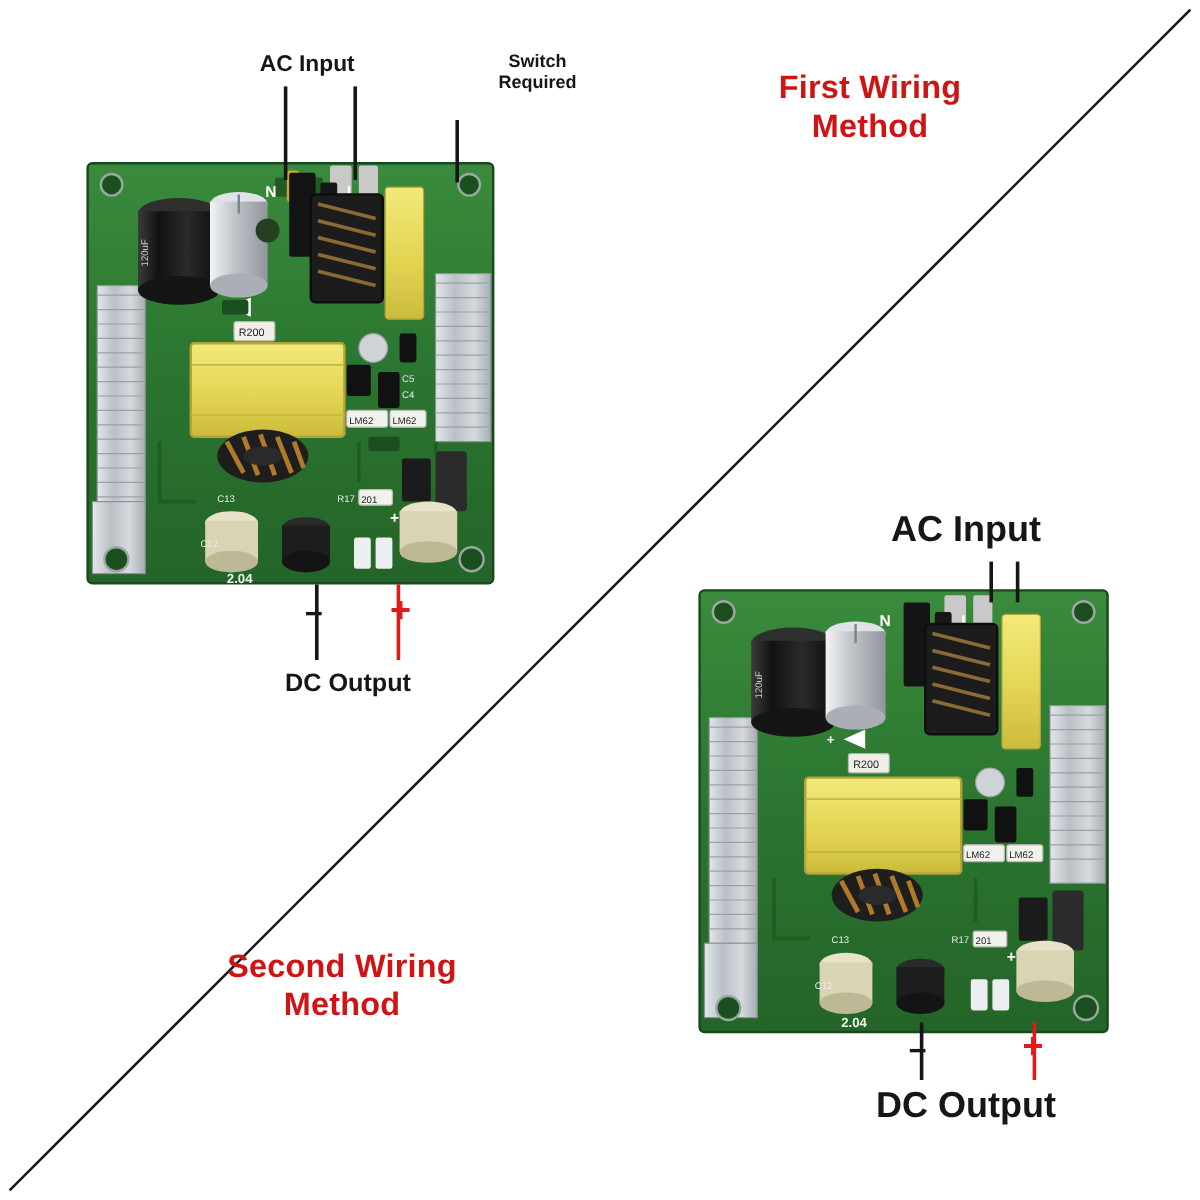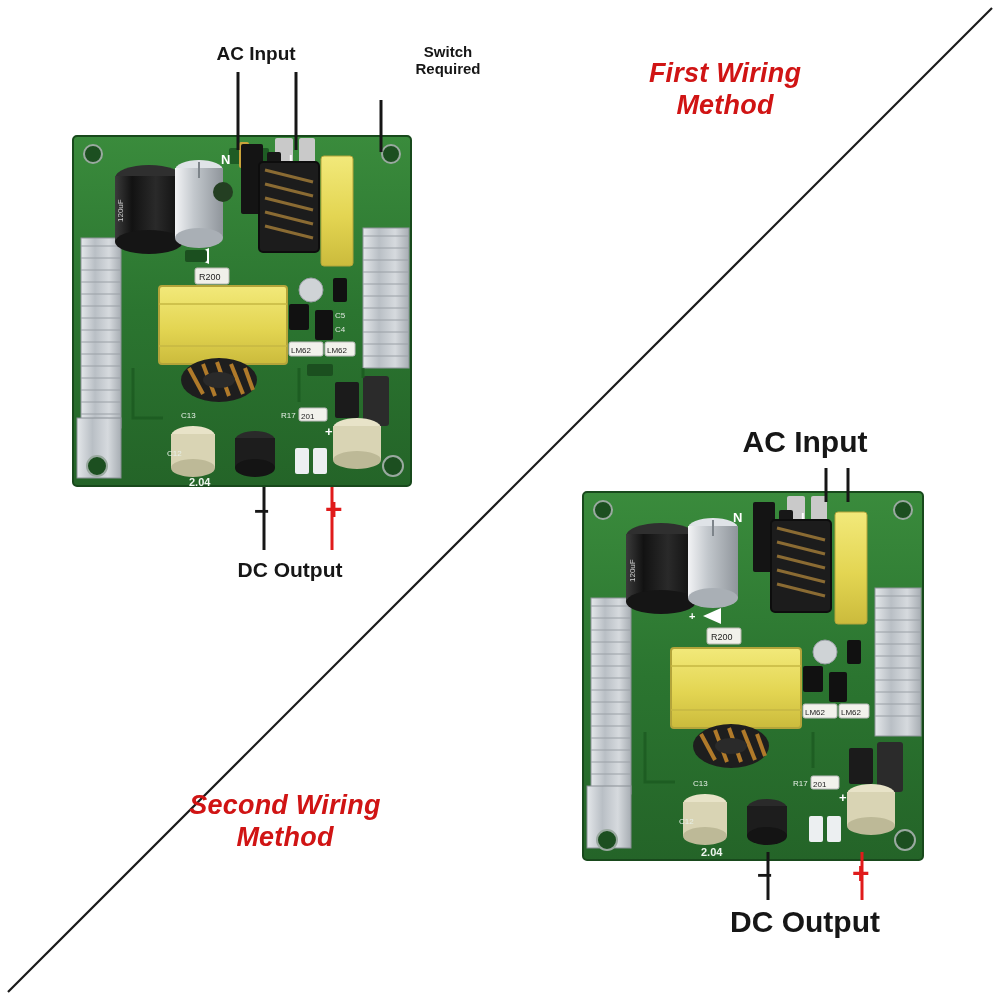--- a/index.html
+++ b/index.html
@@ -32,21 +32,20 @@
   }
 
   
   .heading {
     position: absolute;
     color: #d01414;
     font-weight: bold;
     text-align: center;
     line-height: 1.18;
     letter-spacing: 0.2px;
-    font-style: italic;
   }
   #heading-first {
     left: 560px;
     top: 58px;
     width: 330px;
     font-size: 27px;
   }
   #heading-second {
     left: 120px;
     top: 790px;

